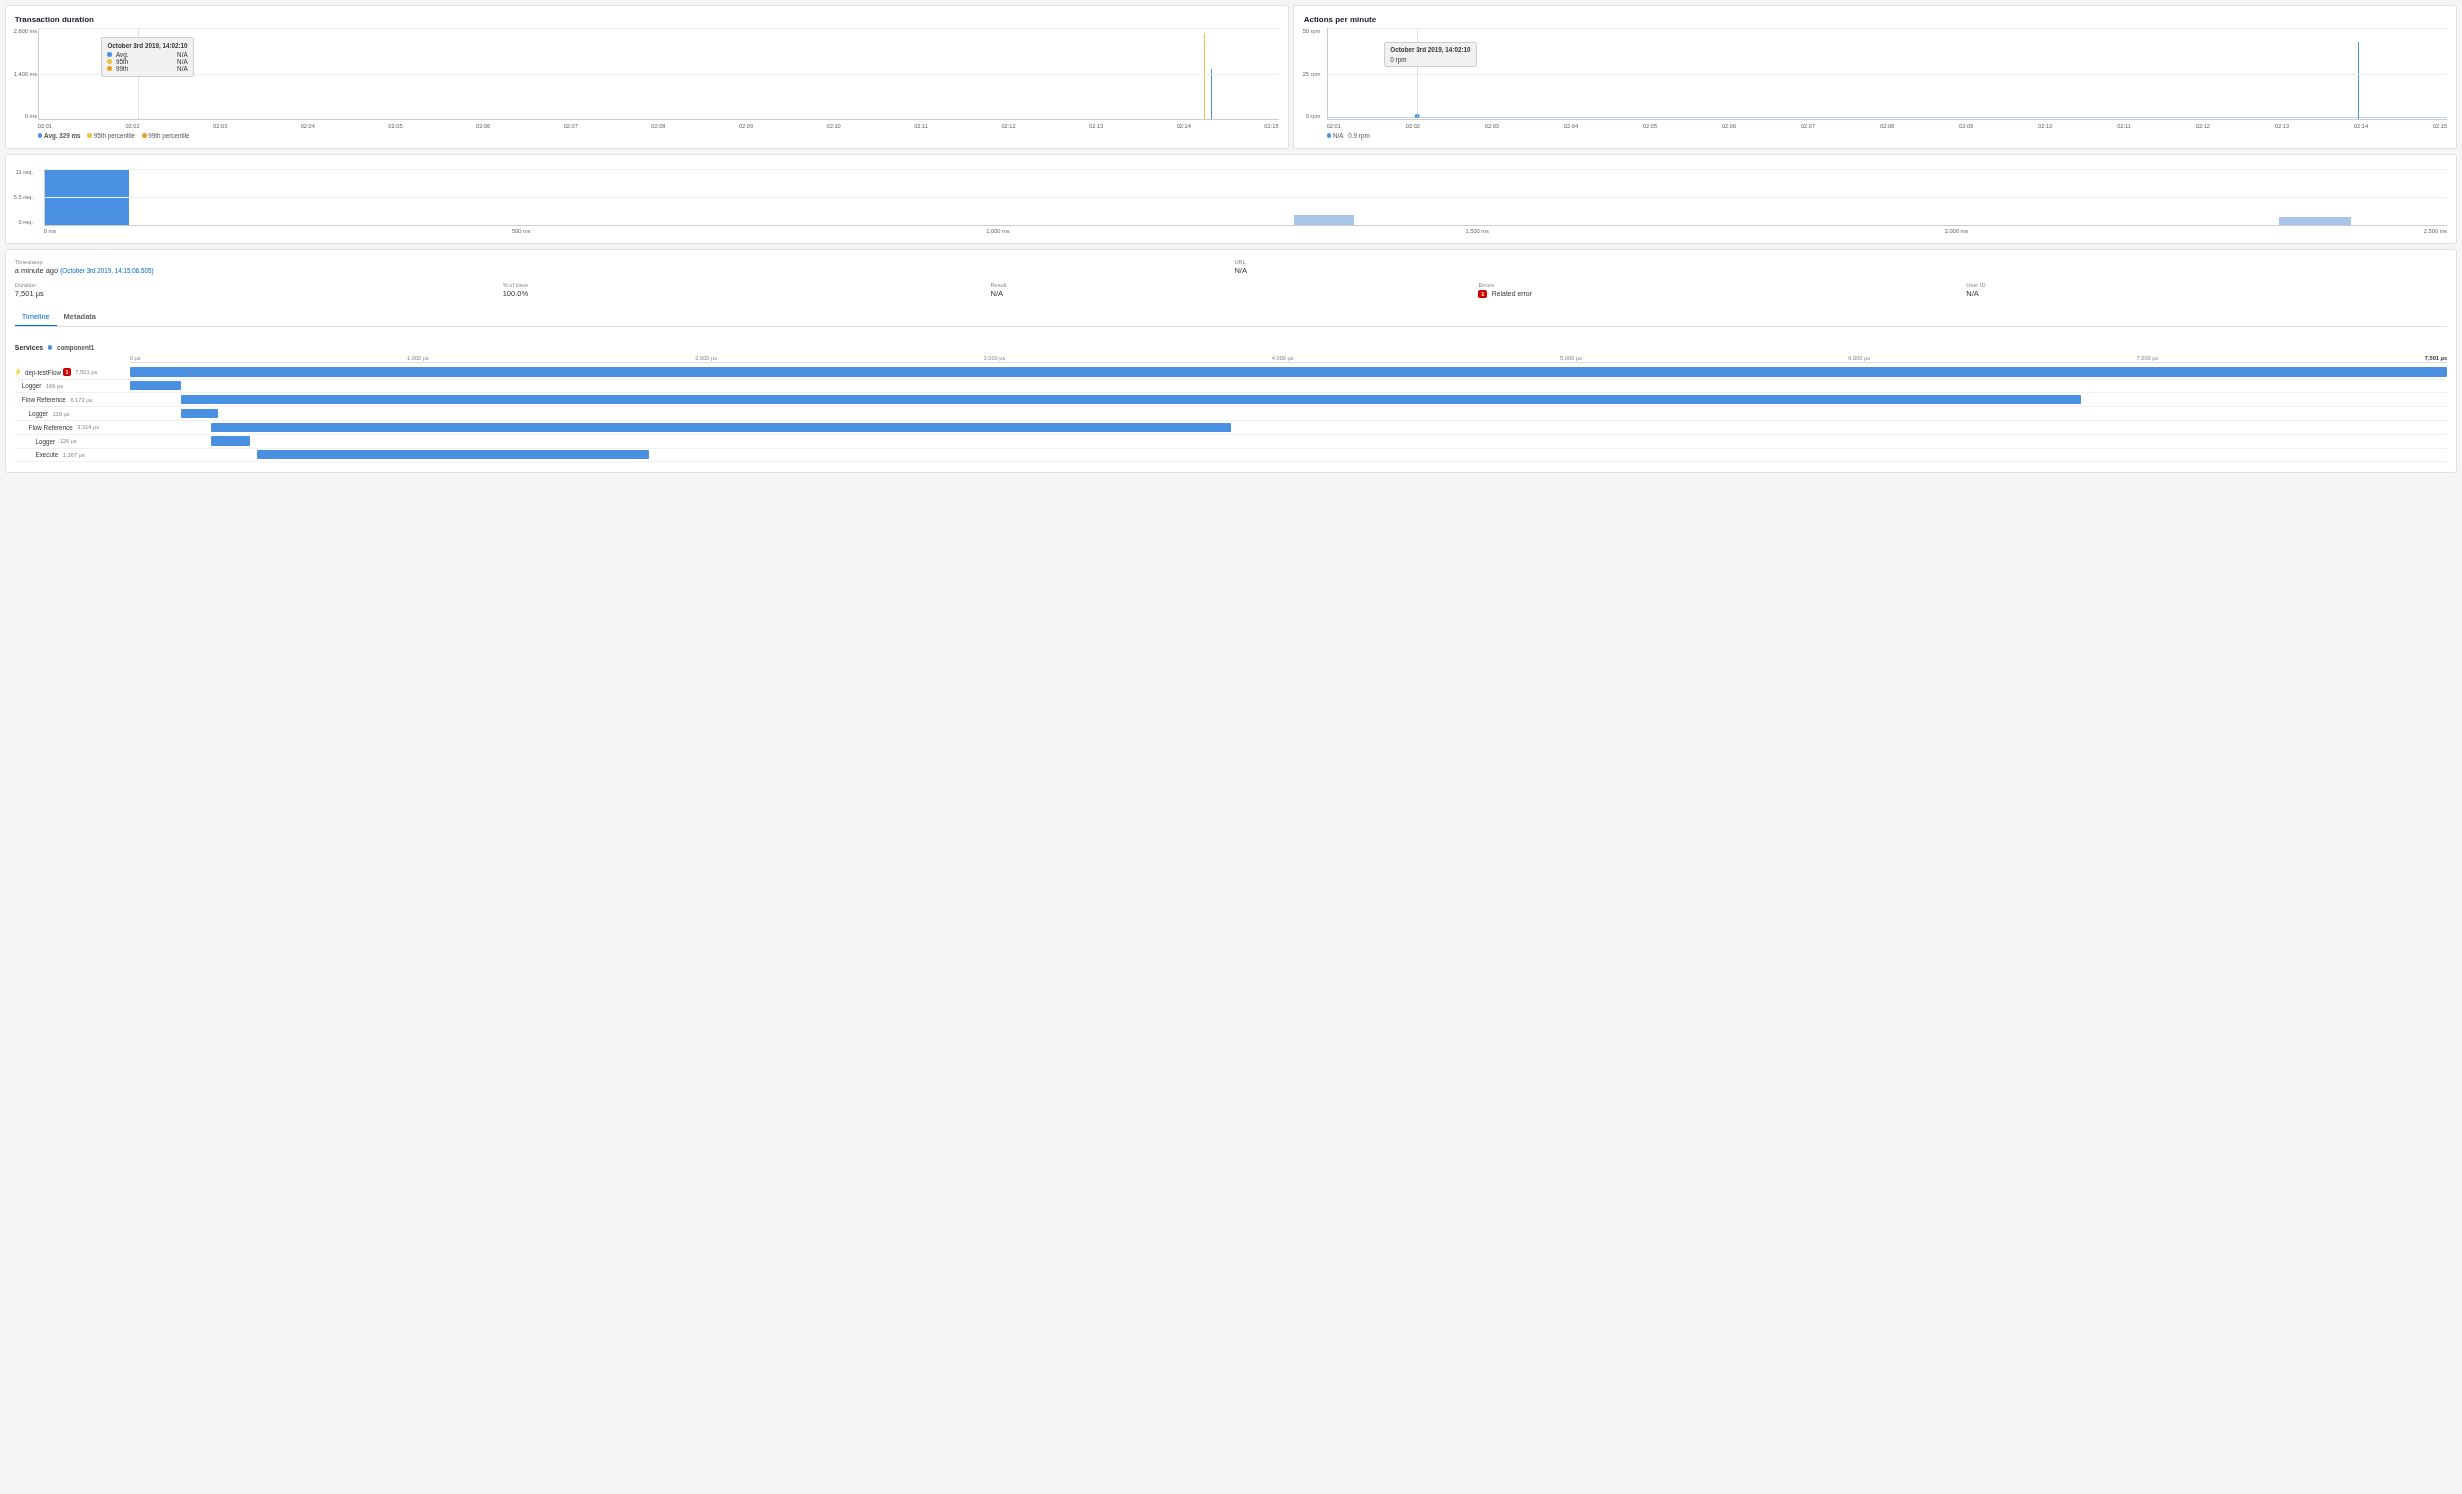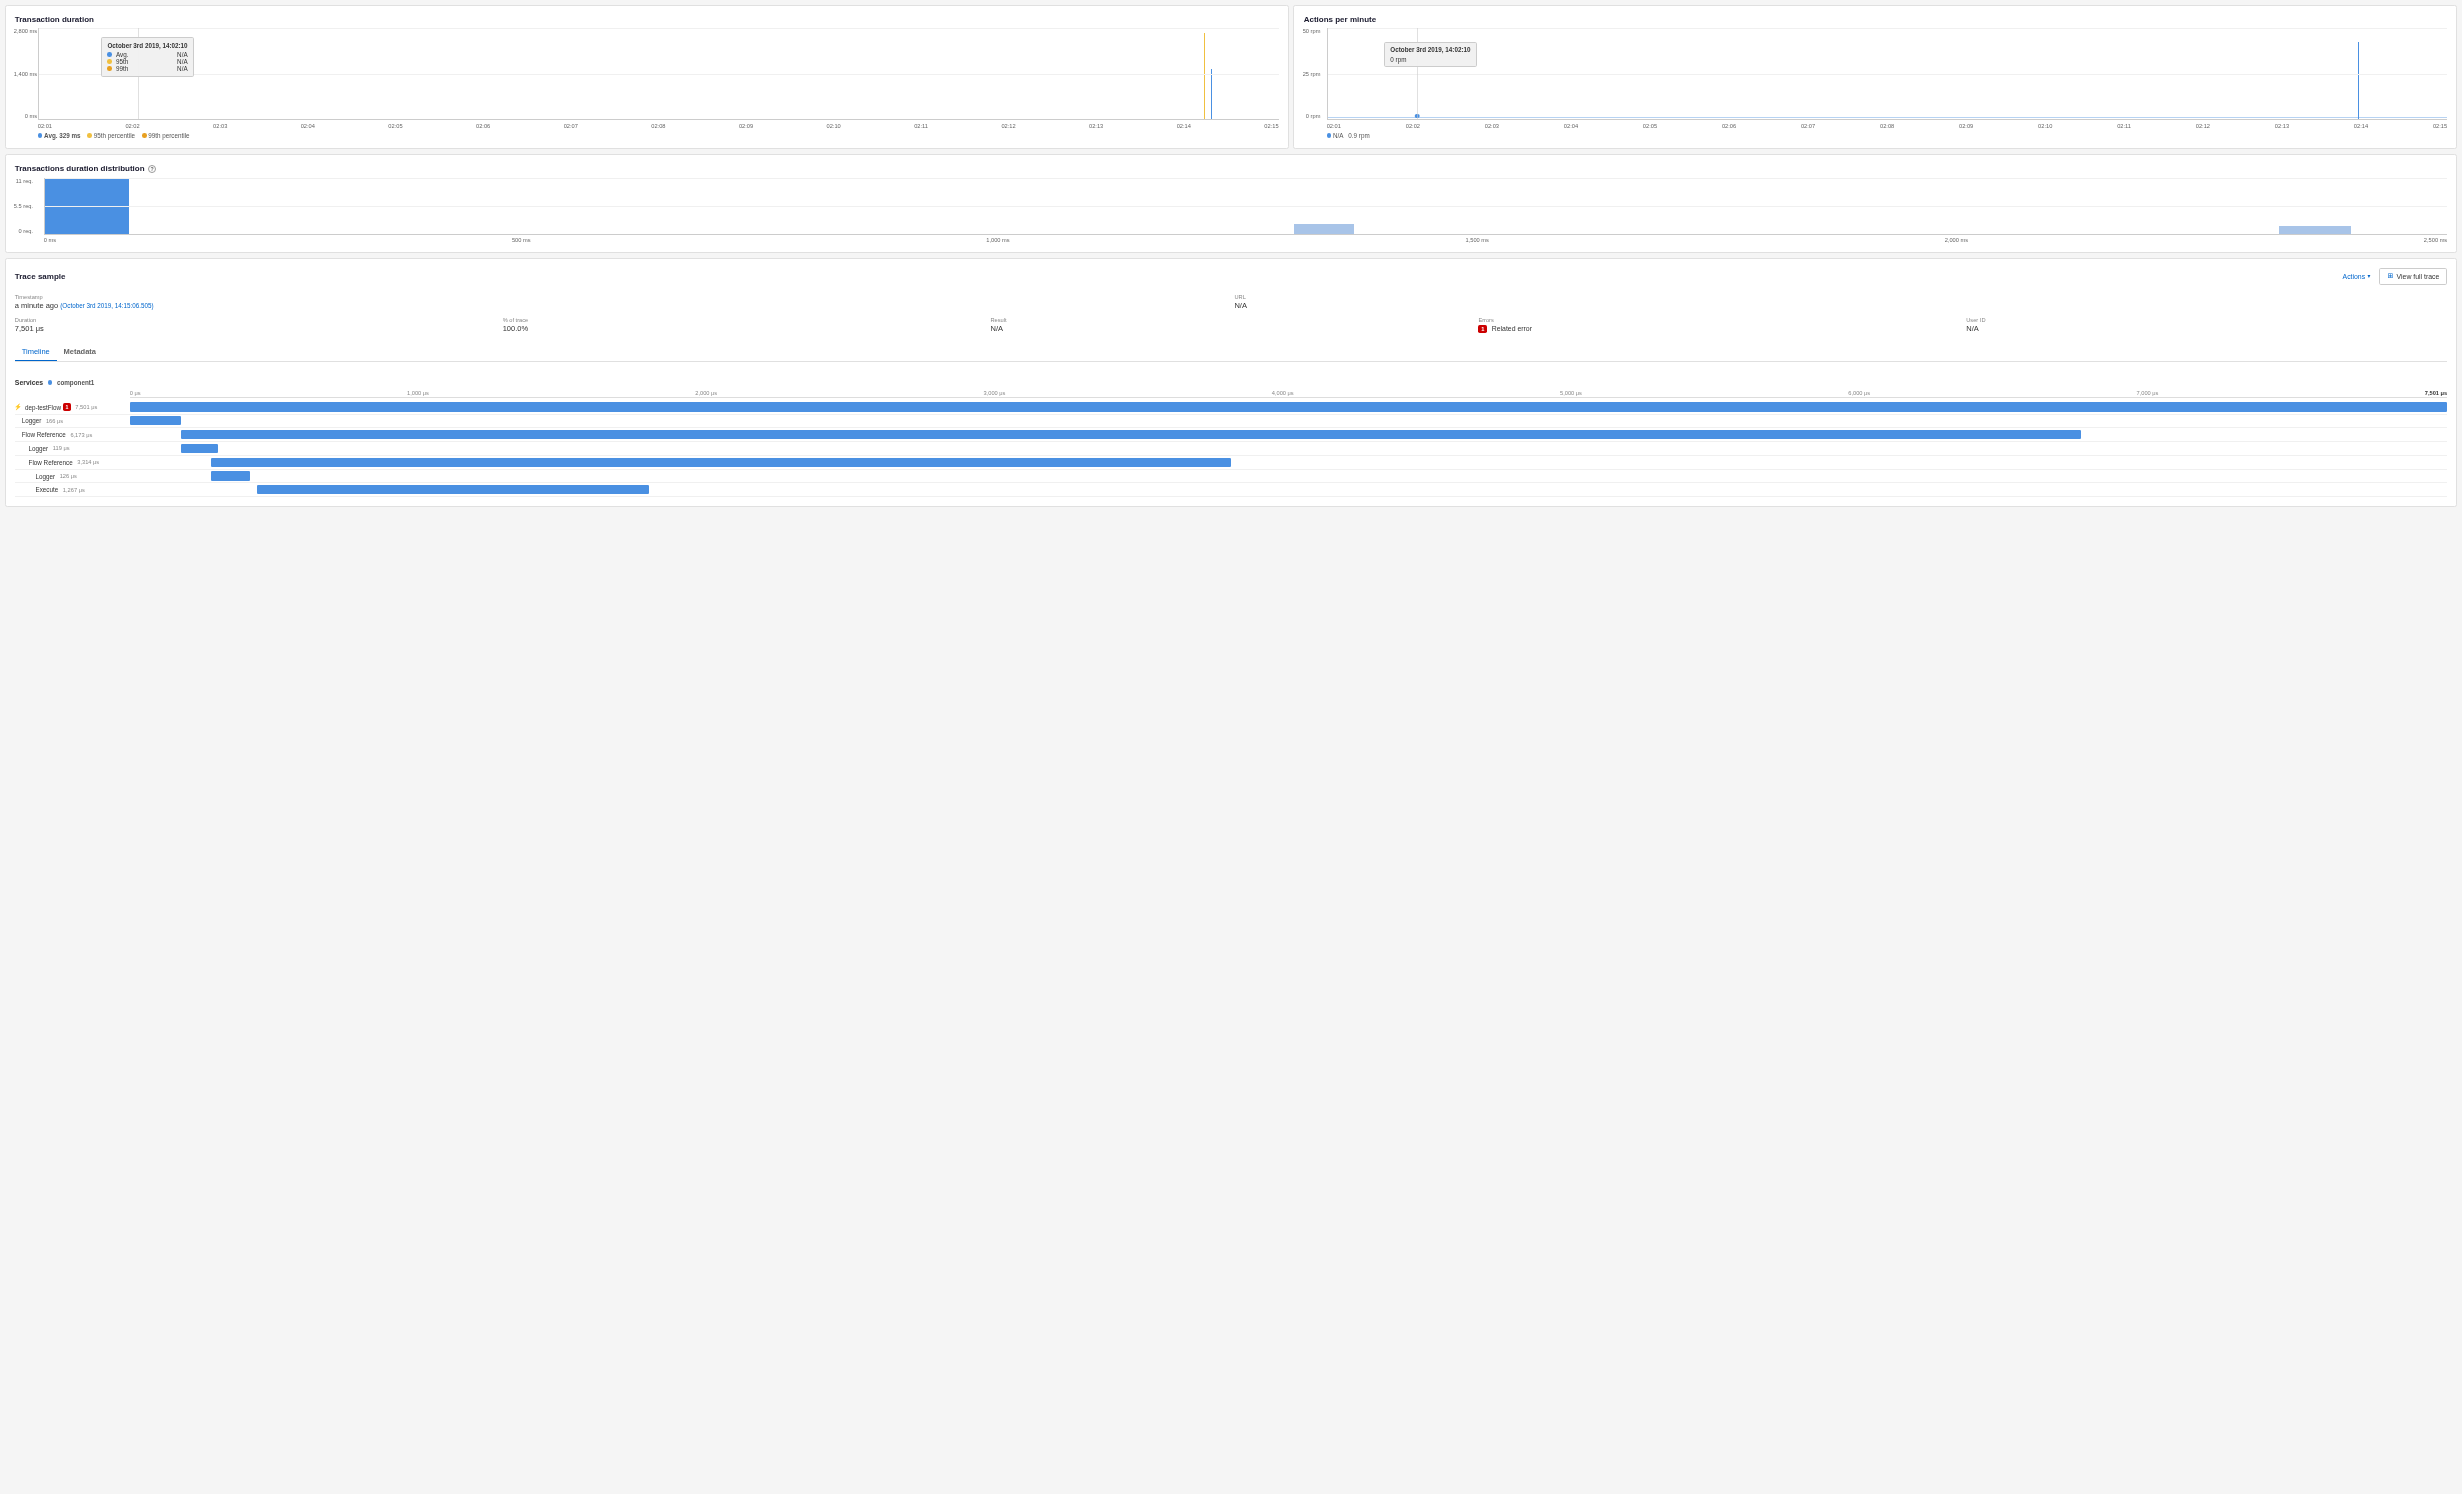--- a/index.html
+++ b/index.html
@@ -203,24 +203,20 @@
           <span>02:15</span>
         </div>
         <div class="chart-legend">
           <span><span class="legend-dot" style="background:#4a90e2;"></span>N/A &nbsp; 0.9 rpm</span>
         </div>
       </div>
     </div>
   </div>
 
   <div class="dist-card">
-    <div class="dist-title">
-      <span>Transactions duration distribution</span>
-      <span class="info-icon">?</span>
-    </div>
     <div style="position:relative;">
       <div class="dist-chart-area">
         <div class="dist-y-labels">
           <span>11 req.</span>
           <span>5.5 req.</span>
           <span>0 req.</span>
         </div>
 
         <div class="dist-bar" style="left:0; width:3.5%; height:100%;"></div>
 
@@ -236,33 +232,20 @@
         <span>500 ms</span>
         <span>1,000 ms</span>
         <span>1,500 ms</span>
         <span>2,000 ms</span>
         <span>2,500 ms</span>
       </div>
     </div>
   </div>
 
   <div class="trace-card">
-    <div class="trace-header">
-      <div class="trace-title">Trace sample</div>
-      <div class="trace-actions">
-        <button class="actions-btn">
-          <span>Actions</span>
-          <span class="chevron-icon">▾</span>
-        </button>
-        <button class="view-full-trace-btn">
-          <span style="color:#0066cc;">⊞</span>
-          <span>View full trace</span>
-        </button>
-      </div>
-    </div>
 
     <div class="trace-meta-row">
       <div class="meta-field">
         <label>Timestamp</label>
         <div class="meta-value">
           <span>a minute ago</span>
           <span class="meta-value timestamp-abs">(October 3rd 2019, 14:15:06.505)</span>
         </div>
       </div>
       <div class="meta-field">

